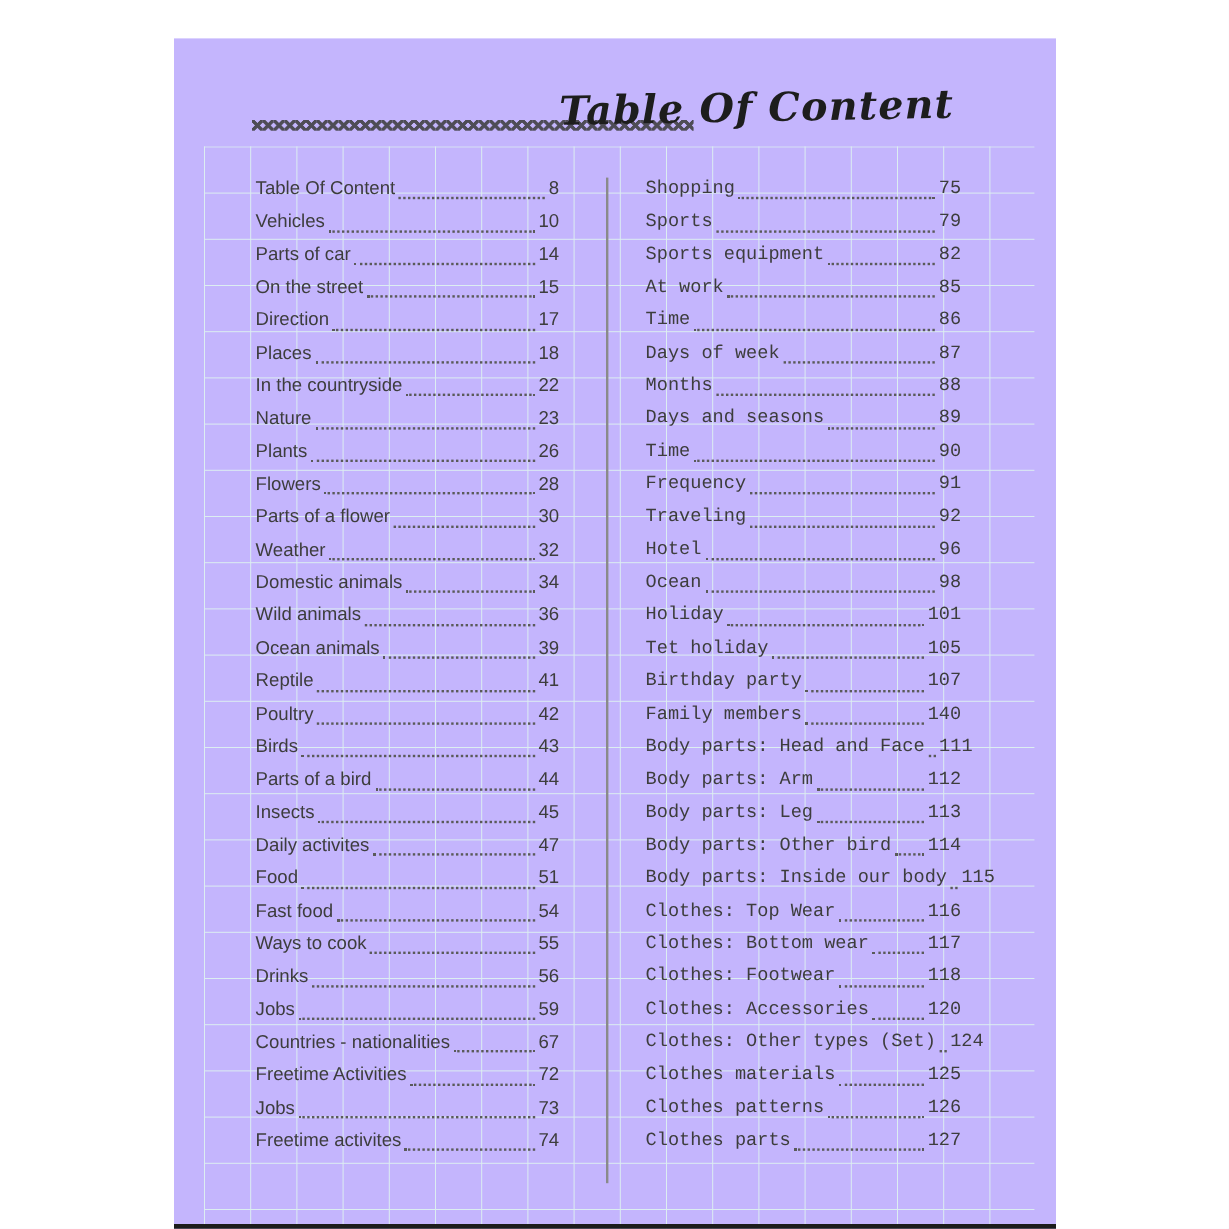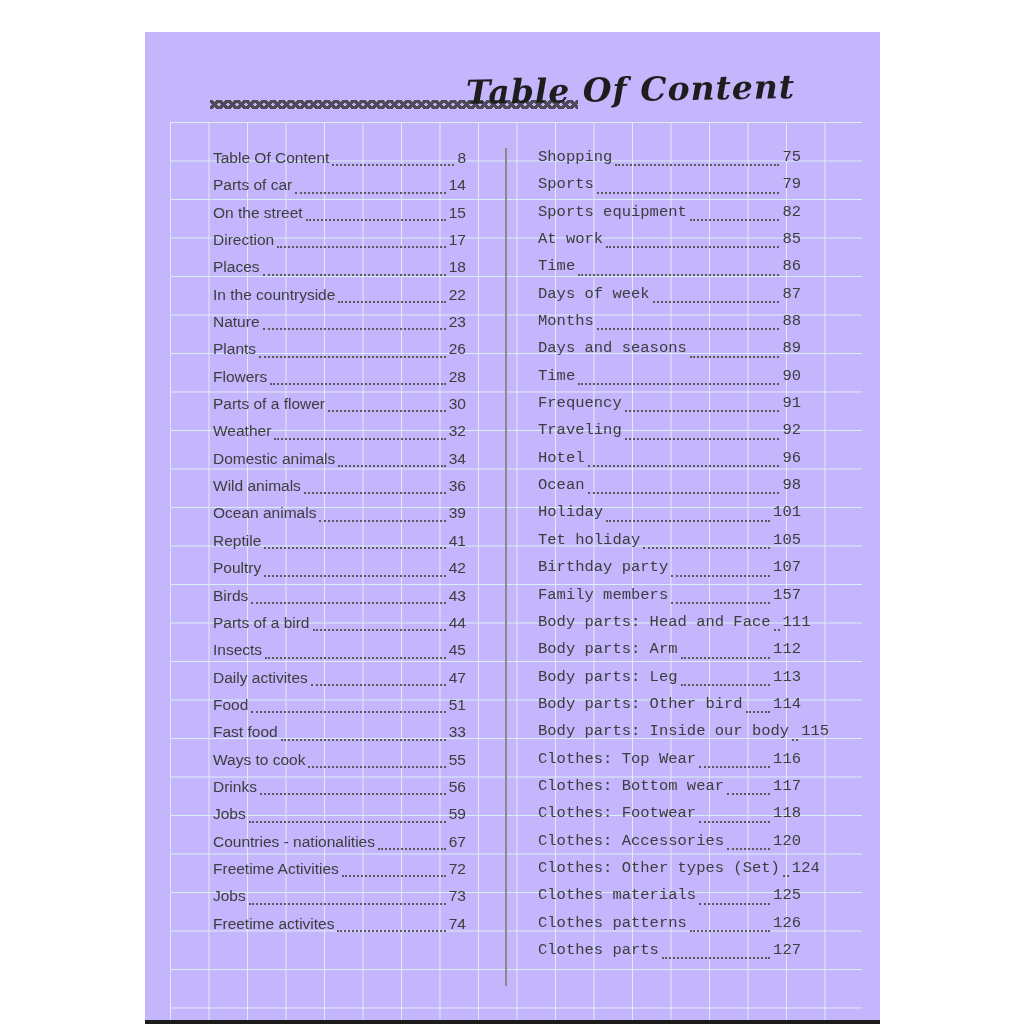--- a/index.html
+++ b/index.html
@@ -106,20 +106,25 @@
   <div class="col-divider"></div>
 
   <div class="toc-col left">
 
       <div class="toc-row">
         <span class="toc-label">Table Of Content</span>
         <span class="toc-leader"></span>
         <span class="toc-page">8</span>
       </div>
 
+      <div class="toc-row">
+        <span class="toc-label">Vehicles</span>
+        <span class="toc-leader"></span>
+        <span class="toc-page">10</span>
+      </div>
 
       <div class="toc-row">
         <span class="toc-label">Parts of car</span>
         <span class="toc-leader"></span>
         <span class="toc-page">14</span>
       </div>
 
       <div class="toc-row">
         <span class="toc-label">On the street</span>
         <span class="toc-leader"></span>
@@ -231,21 +236,21 @@
 
       <div class="toc-row">
         <span class="toc-label">Food</span>
         <span class="toc-leader"></span>
         <span class="toc-page">51</span>
       </div>
 
       <div class="toc-row">
         <span class="toc-label">Fast food</span>
         <span class="toc-leader"></span>
-        <span class="toc-page">33</span>
+        <span class="toc-page">54</span>
       </div>
 
       <div class="toc-row">
         <span class="toc-label">Ways to cook</span>
         <span class="toc-leader"></span>
         <span class="toc-page">55</span>
       </div>
 
       <div class="toc-row">
         <span class="toc-label">Drinks</span>
@@ -379,21 +384,21 @@
 
       <div class="toc-row">
         <span class="toc-label">Birthday party</span>
         <span class="toc-leader"></span>
         <span class="toc-page">107</span>
       </div>
 
       <div class="toc-row">
         <span class="toc-label">Family members</span>
         <span class="toc-leader"></span>
-        <span class="toc-page">157</span>
+        <span class="toc-page">140</span>
       </div>
 
       <div class="toc-row">
         <span class="toc-label">Body parts: Head and Face</span>
         <span class="toc-leader"></span>
         <span class="toc-page">111</span>
       </div>
 
       <div class="toc-row">
         <span class="toc-label">Body parts: Arm</span>

